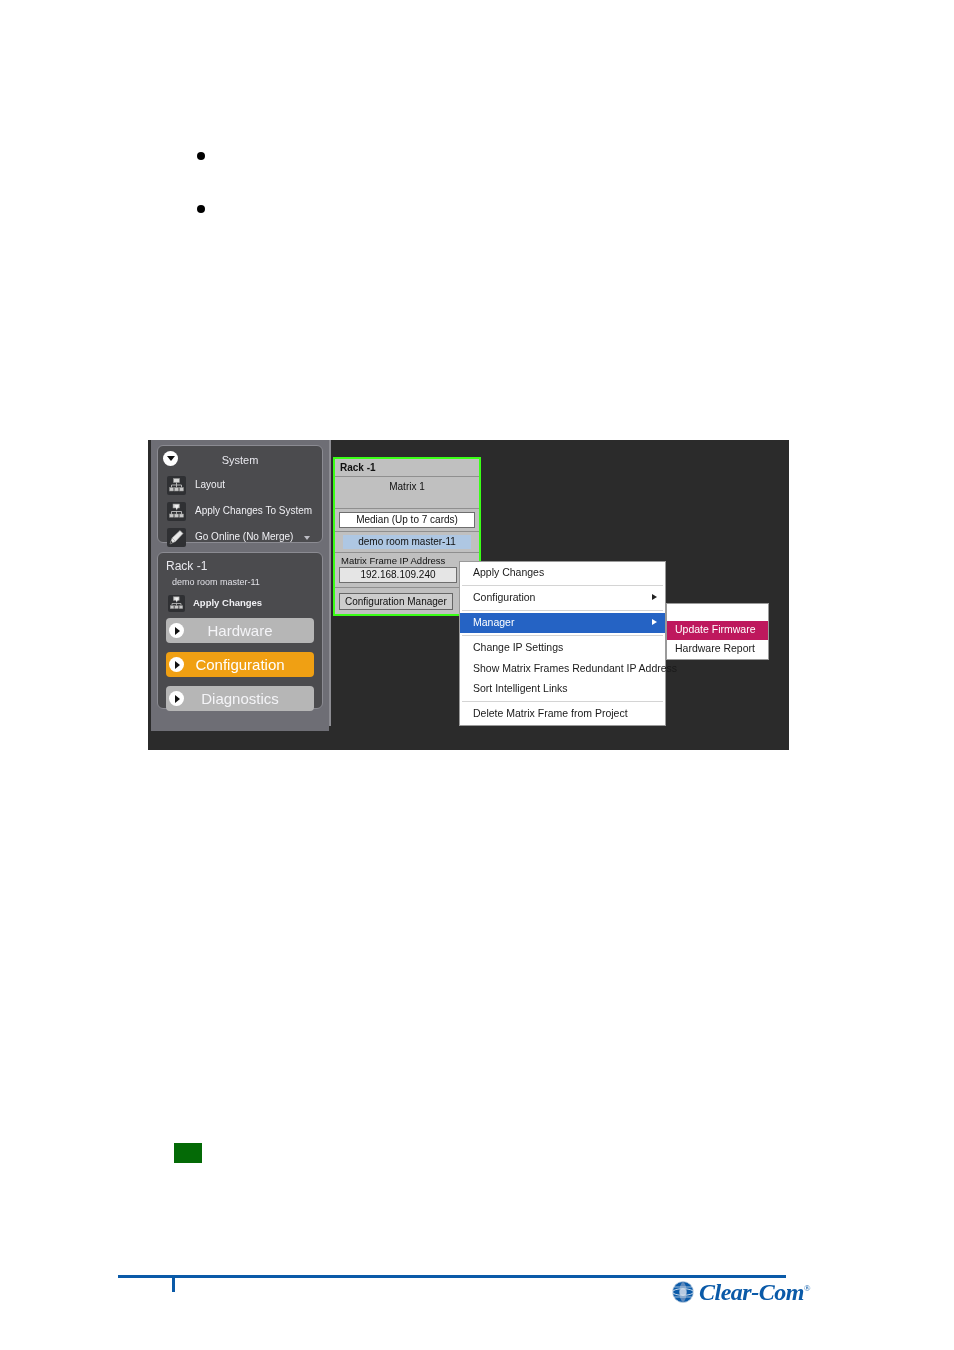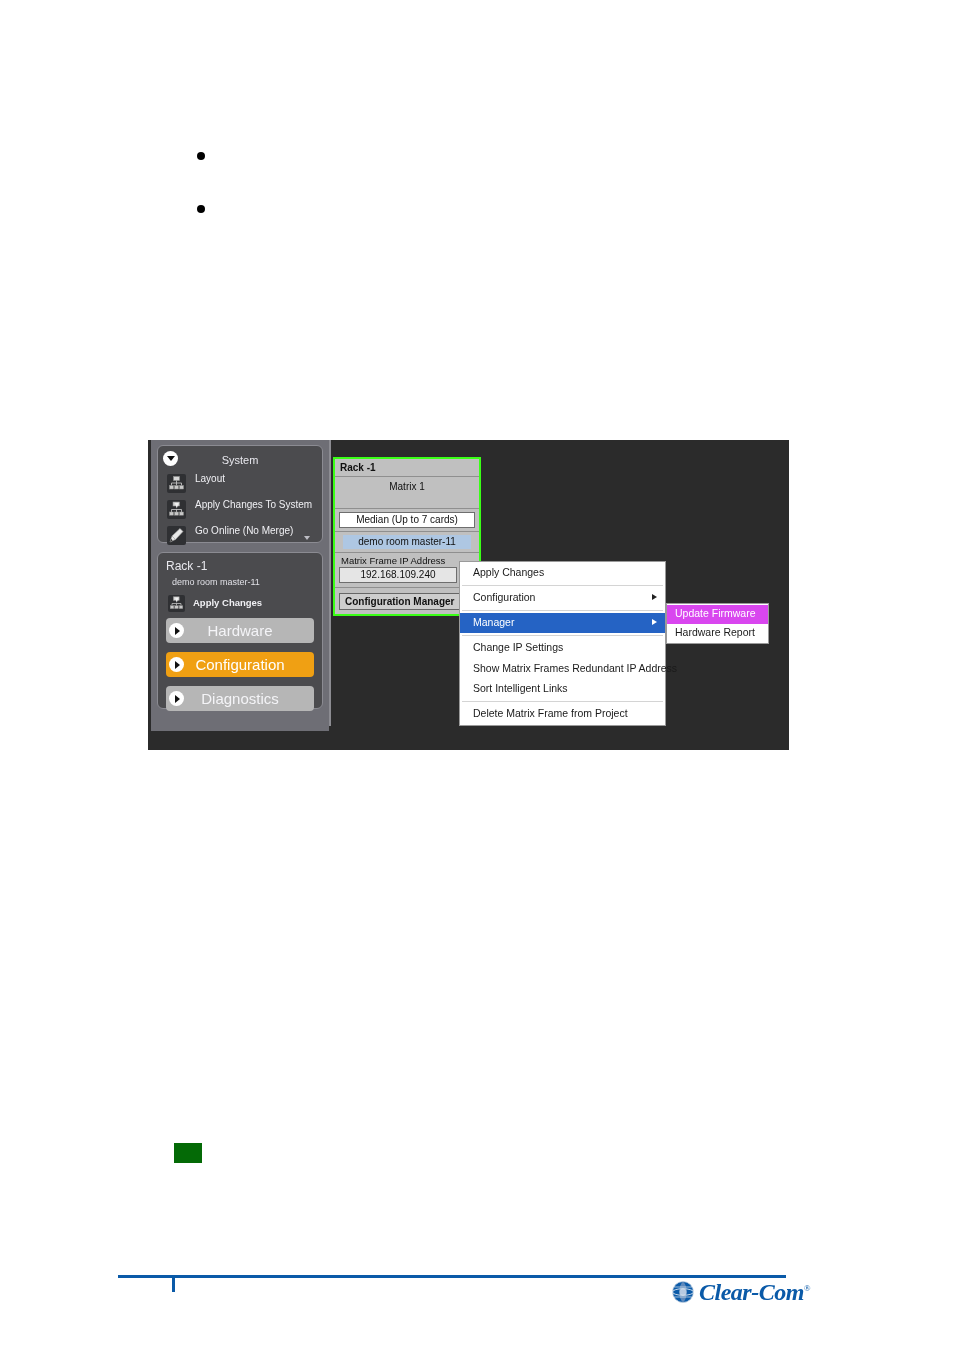--- a/index.html
+++ b/index.html
@@ -165,20 +165,21 @@
   }
   .panel-title {
     text-align: center;
     font-size: 11px;
     color: #e8e8ee;
     line-height: 14px;
     margin-bottom: 7px;
   }
   .sys-row {
     display: flex;
+    align-items: center;
     height: 22px;
     margin: 0 0 4px 9px;
     position: relative;
   }
   .sys-icon {
     width: 19px;
     height: 19px;
     background: #2f3033;
     border-radius: 2px;
     flex: 0 0 auto;
@@ -365,21 +366,20 @@
   }
   .rc-btn-wrap { padding: 3px 4px 4px 4px; }
   .rc-btn {
     display: inline-block;
     background: #cdcdcd;
     border: 1px solid #666666;
     font-size: 10px;
     color: #101010;
     padding: 1px 5px;
     line-height: 1.3;
-    font-weight: bold;
   }
 
   
   .ctx-menu {
     position: absolute;
     left: 128px;
     top: 121px;
     width: 207px;
     background: #ffffff;
     border: 1px solid #9a9a9a;
@@ -428,22 +428,23 @@
     z-index: 30;
   }
   .sub-item {
     font-size: 10.5px;
     color: #1a1a1a;
     padding: 2px 5px 3px 8px;
     line-height: 1.3;
     white-space: nowrap;
   }
   .sub-item.highlight {
-    background: #d946ef;
+    background: #be185d;
     color: #ffffff;
+    margin-top: 16px;
   }
 </style>
 </head>
 <body>
 
 <div class="doc-bullet b1"></div>
 <div class="doc-bullet b2"></div>
 
 <div class="green-box"></div>
 

